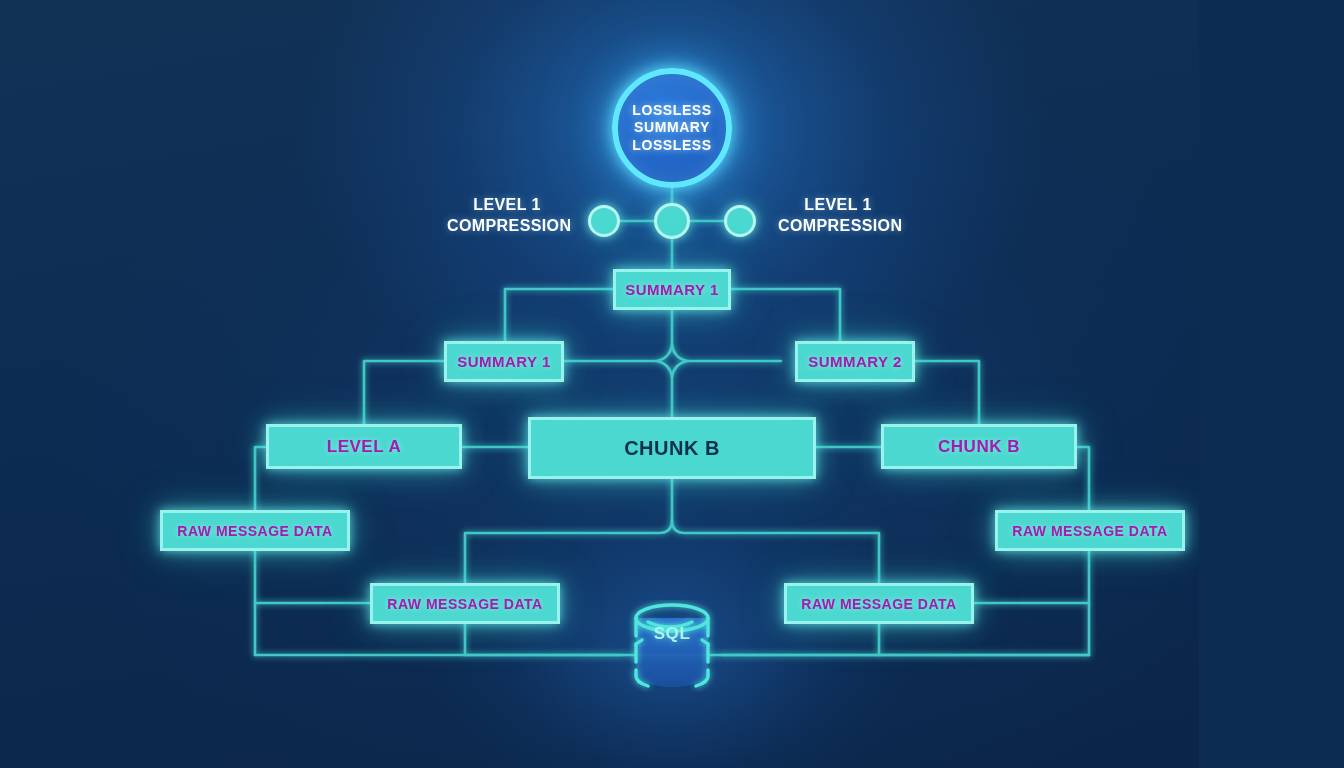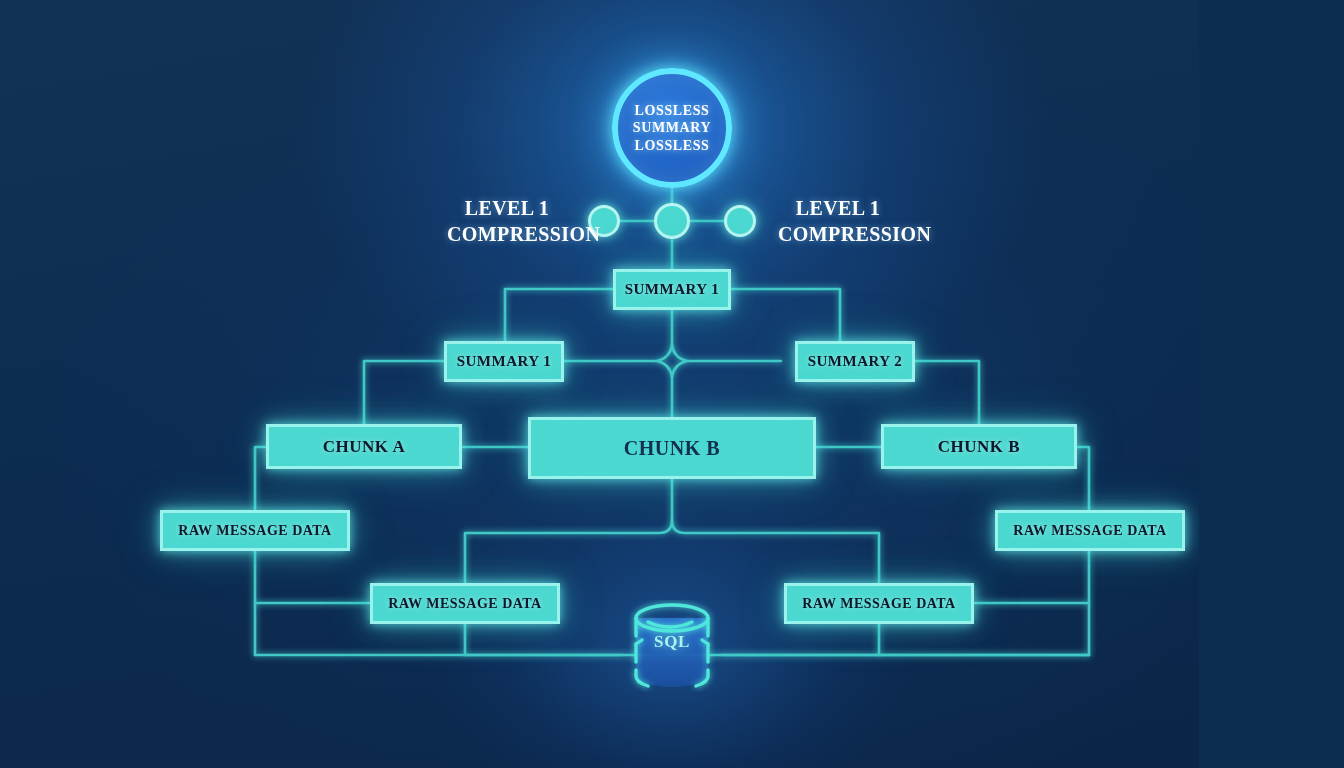--- a/index.html
+++ b/index.html
@@ -10,41 +10,41 @@
   #stage {
     position: relative;
     width: 1199px;
     height: 768px;
     overflow: hidden;
     background:
       radial-gradient(ellipse 520px 420px at 672px 128px, rgba(45,140,235,0.55) 0%, rgba(30,100,190,0.22) 42%, rgba(13,44,82,0) 72%),
       radial-gradient(ellipse 300px 230px at 672px 650px, rgba(40,120,215,0.38) 0%, rgba(20,70,140,0.14) 55%, rgba(13,44,82,0) 80%),
       radial-gradient(ellipse 760px 520px at 672px 430px, rgba(22,72,130,0.55) 0%, rgba(15,52,98,0.25) 55%, rgba(13,44,82,0) 82%),
       linear-gradient(170deg, #123256 0%, #0d2c52 45%, #0b2548 100%);
-    font-family: Liberation Serif, serif;
+    font-family: Liberation Sans, sans-serif;
   }
 
   
   #wires {
     position: absolute;
     left: 0; top: 0;
     width: 1344px; height: 768px;
     pointer-events: none;
   }
 
   
   .node {
     position: absolute;
     box-sizing: border-box;
     display: flex;
     align-items: center;
     justify-content: center;
     background: #4ad8d0;
     border: 3px solid #9af2ec;
-    color: #0f172a;
+    color: #a21caf;
     font-weight: bold;
     letter-spacing: 0.5px;
     text-shadow: 0 0 6px rgba(255,255,255,0.45);
     box-shadow:
       0 0 10px rgba(100,240,235,0.75),
       0 0 26px rgba(70,215,215,0.45),
       0 0 46px rgba(50,190,200,0.25);
   }
   .node.dark-label {
     color: #11304f;
@@ -104,38 +104,38 @@
       0 0 24px rgba(70,210,215,0.45);
   }
   #dot-left   { left: 588px; top: 205px; width: 32px; height: 32px; }
   #dot-center { left: 654px; top: 203px; width: 36px; height: 36px; }
   #dot-right  { left: 724px; top: 205px; width: 32px; height: 32px; }
 
   
   .level-label {
     position: absolute;
     color: #ffffff;
-    font-size: 20px;
+    font-size: 16px;
     font-weight: bold;
     line-height: 1.3;
     letter-spacing: 0.4px;
     text-shadow: 0 0 7px rgba(160,220,255,0.55);
   }
   #level-left  { left: 447px; top: 195px; width: 120px; text-align: center; }
   #level-right { left: 778px; top: 195px; width: 120px; text-align: center; }
 
   
   #sql-db {
     position: absolute;
     left: 622px; top: 600px;
     width: 100px; height: 92px;
   }
   #sql-db .sql-text {
     position: absolute;
-    left: 0; top: 32px;
+    left: 0; top: 24px;
     width: 100px;
     text-align: center;
     color: #a9f5ef;
     font-size: 17px;
     font-weight: bold;
     letter-spacing: 0.6px;
     text-shadow: 0 0 8px rgba(120,240,235,0.8);
   }
 </style>
 </head>
@@ -223,21 +223,21 @@
   </div>
   <div class="level-label" id="level-right">
     <div>LEVEL 1</div>
     <div>COMPRESSION</div>
   </div>
 
   <div class="node" id="summary-top">SUMMARY 1</div>
   <div class="node" id="summary-left">SUMMARY 1</div>
   <div class="node" id="summary-right">SUMMARY 2</div>
 
-  <div class="node" id="chunk-a">CHUNK A</div>
+  <div class="node" id="chunk-a">LEVEL A</div>
   <div class="node dark-label" id="chunk-b-mid">CHUNK B</div>
   <div class="node" id="chunk-b-right">CHUNK B</div>
 
   <div class="node" id="raw-left">RAW MESSAGE DATA</div>
   <div class="node" id="raw-right">RAW MESSAGE DATA</div>
   <div class="node" id="raw-lowleft">RAW MESSAGE DATA</div>
   <div class="node" id="raw-lowright">RAW MESSAGE DATA</div>
 
   <div id="sql-db">
     <svg width="100" height="92" viewBox="0 0 100 92" xmlns="http://www.w3.org/2000/svg">

